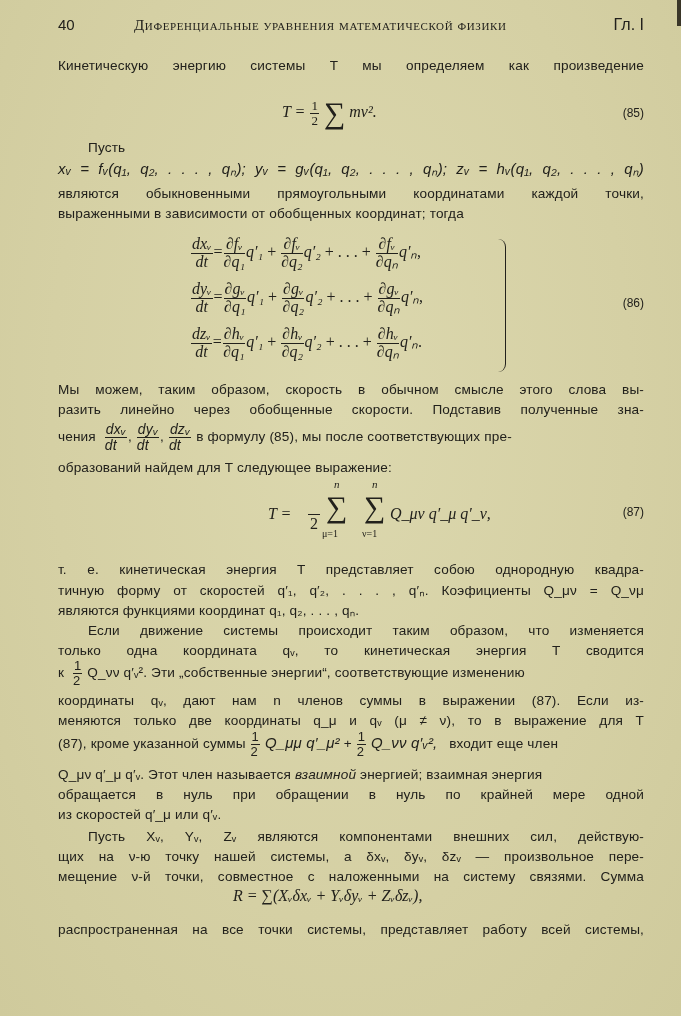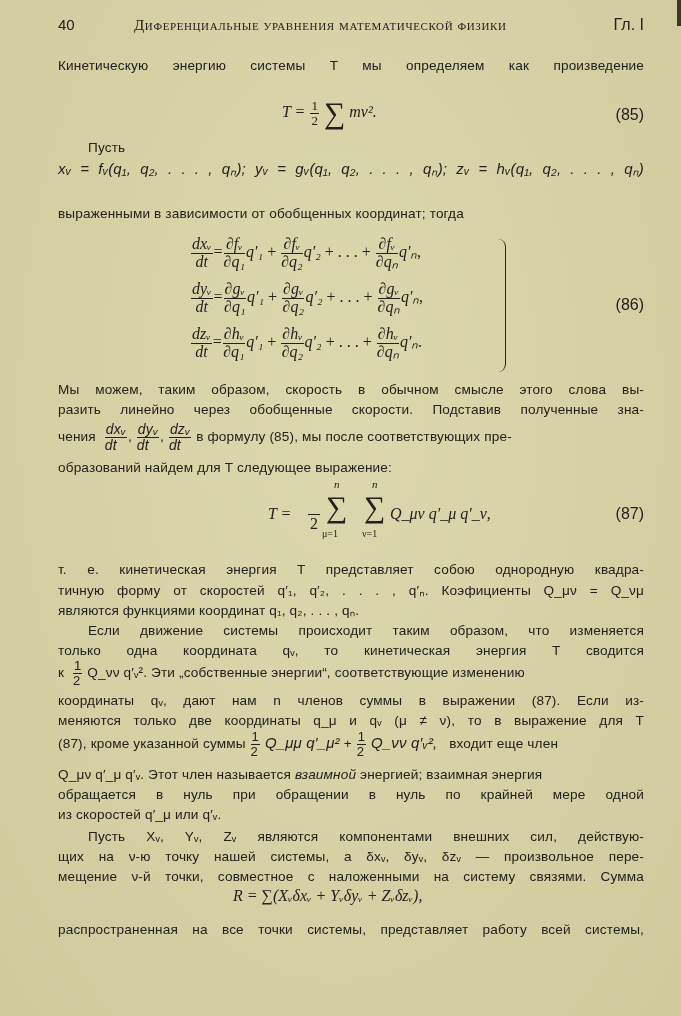--- a/index.html
+++ b/index.html
@@ -31,21 +31,21 @@
     text-align: justify; text-align-last: justify;
     letter-spacing: 0.15px;
   }
   .line.left { text-align: left; text-align-last: left; }
   .line.indent { left: 88px; width: 556px; }
   .m { font-family: Liberation Sans, sans-serif; font-style: italic; font-size: 15px; }
   .eq {
     position: absolute; font-family: "Liberation Serif", serif; font-size: 16px;
     white-space: nowrap;
   }
-  .eqno { position: absolute; right: 37px; font-family: "Liberation Sans", sans-serif; font-size: 16px; text-align: right; }
+  .eqno { position: absolute; right: 37px; font-family: "Liberation Sans", sans-serif; font-size: 12px; text-align: right; }
   .frac { display: inline-block; vertical-align: middle; text-align: center; line-height: 1.05; margin: 0 1px; }
   .frac > span { display: block; }
   .frac .top { border-bottom: 1px solid #22211c; padding: 0 1px; }
   .i { font-style: italic; }
   .sigma { font-size: 30px; font-style: normal; vertical-align: middle; }
   .brace {
     position: absolute; left: 497px; top: 239px; width: 8px; height: 133px;
     border-right: 1.5px solid #22211c; border-radius: 0 8px 8px 0;
   }
 </style>
@@ -67,20 +67,21 @@
   <div class="eq" style="top:96px; left:282px;">
     <span class="i">T =</span>
     <span class="frac" style="font-size:13px"><span class="top">1</span><span>2</span></span>
     <span class="sigma">∑</span>
     <span class="i">mv².</span>
   </div>
   <div class="eqno" style="top:106px">(85)</div>
 
   <div class="line left indent" style="top:139px">Пусть</div>
   <div class="line m" style="top:160px; font-size:15px;">xᵥ = fᵥ(q₁, q₂, . . . , qₙ);  yᵥ = gᵥ(q₁, q₂, . . . , qₙ);  zᵥ = hᵥ(q₁, q₂, . . . , qₙ)</div>
+  <div class="line" style="top:185px">являются обыкновенными прямоугольными координатами каждой точки,</div>
   <div class="line left" style="top:205px">выраженными в зависимости от обобщенных координат; тогда</div>
 
   <div>
     <div class="eq" style="top:236px; left:190px;">
       <span class="frac i"><span class="top">dxᵥ</span><span>dt</span></span><span>=</span><span class="frac i"><span class="top">∂fᵥ</span><span>∂q₁</span></span><span class="i">q′₁</span> <span>+</span> <span class="frac i"><span class="top">∂fᵥ</span><span>∂q₂</span></span><span class="i">q′₂</span> <span>+ . . . +</span> <span class="frac i"><span class="top">∂fᵥ</span><span>∂qₙ</span></span><span class="i">q′ₙ</span><span>,</span>
     </div>
     <div class="eq" style="top:281px; left:190px;">
       <span class="frac i"><span class="top">dyᵥ</span><span>dt</span></span><span>=</span><span class="frac i"><span class="top">∂gᵥ</span><span>∂q₁</span></span><span class="i">q′₁</span> <span>+</span> <span class="frac i"><span class="top">∂gᵥ</span><span>∂q₂</span></span><span class="i">q′₂</span> <span>+ . . . +</span> <span class="frac i"><span class="top">∂gᵥ</span><span>∂qₙ</span></span><span class="i">q′ₙ</span><span>,</span>
     </div>
     <div class="eq" style="top:326px; left:190px;">

